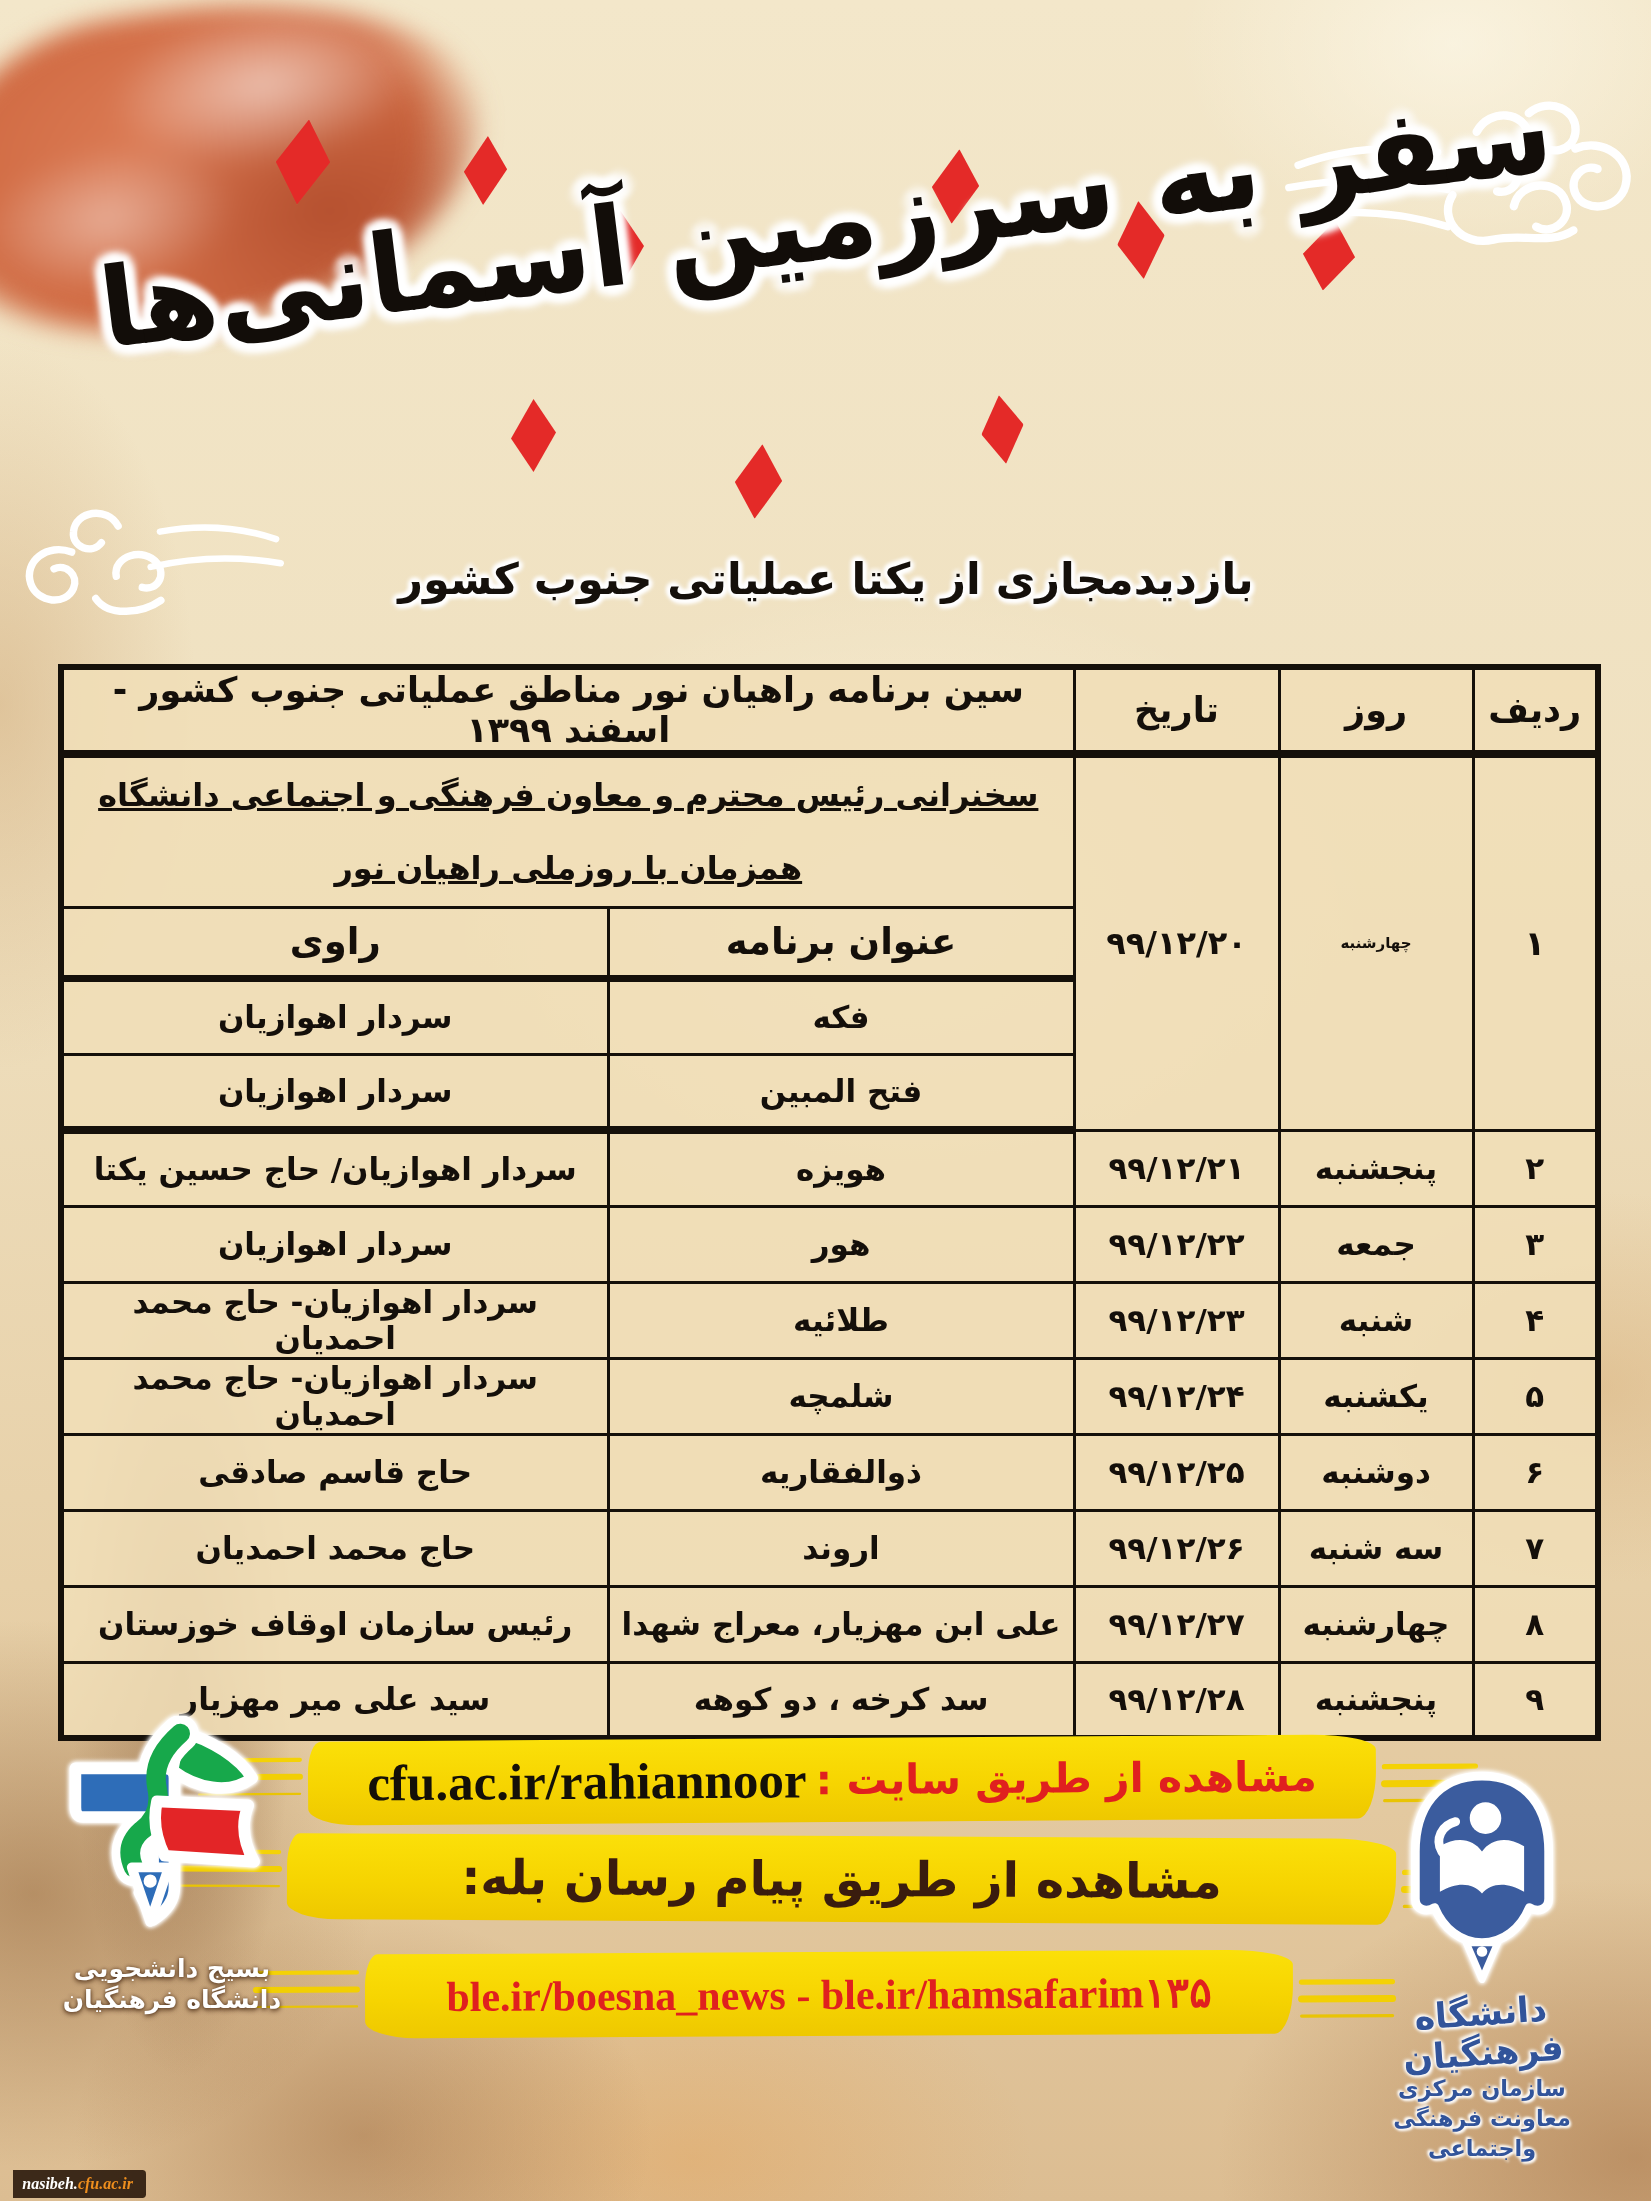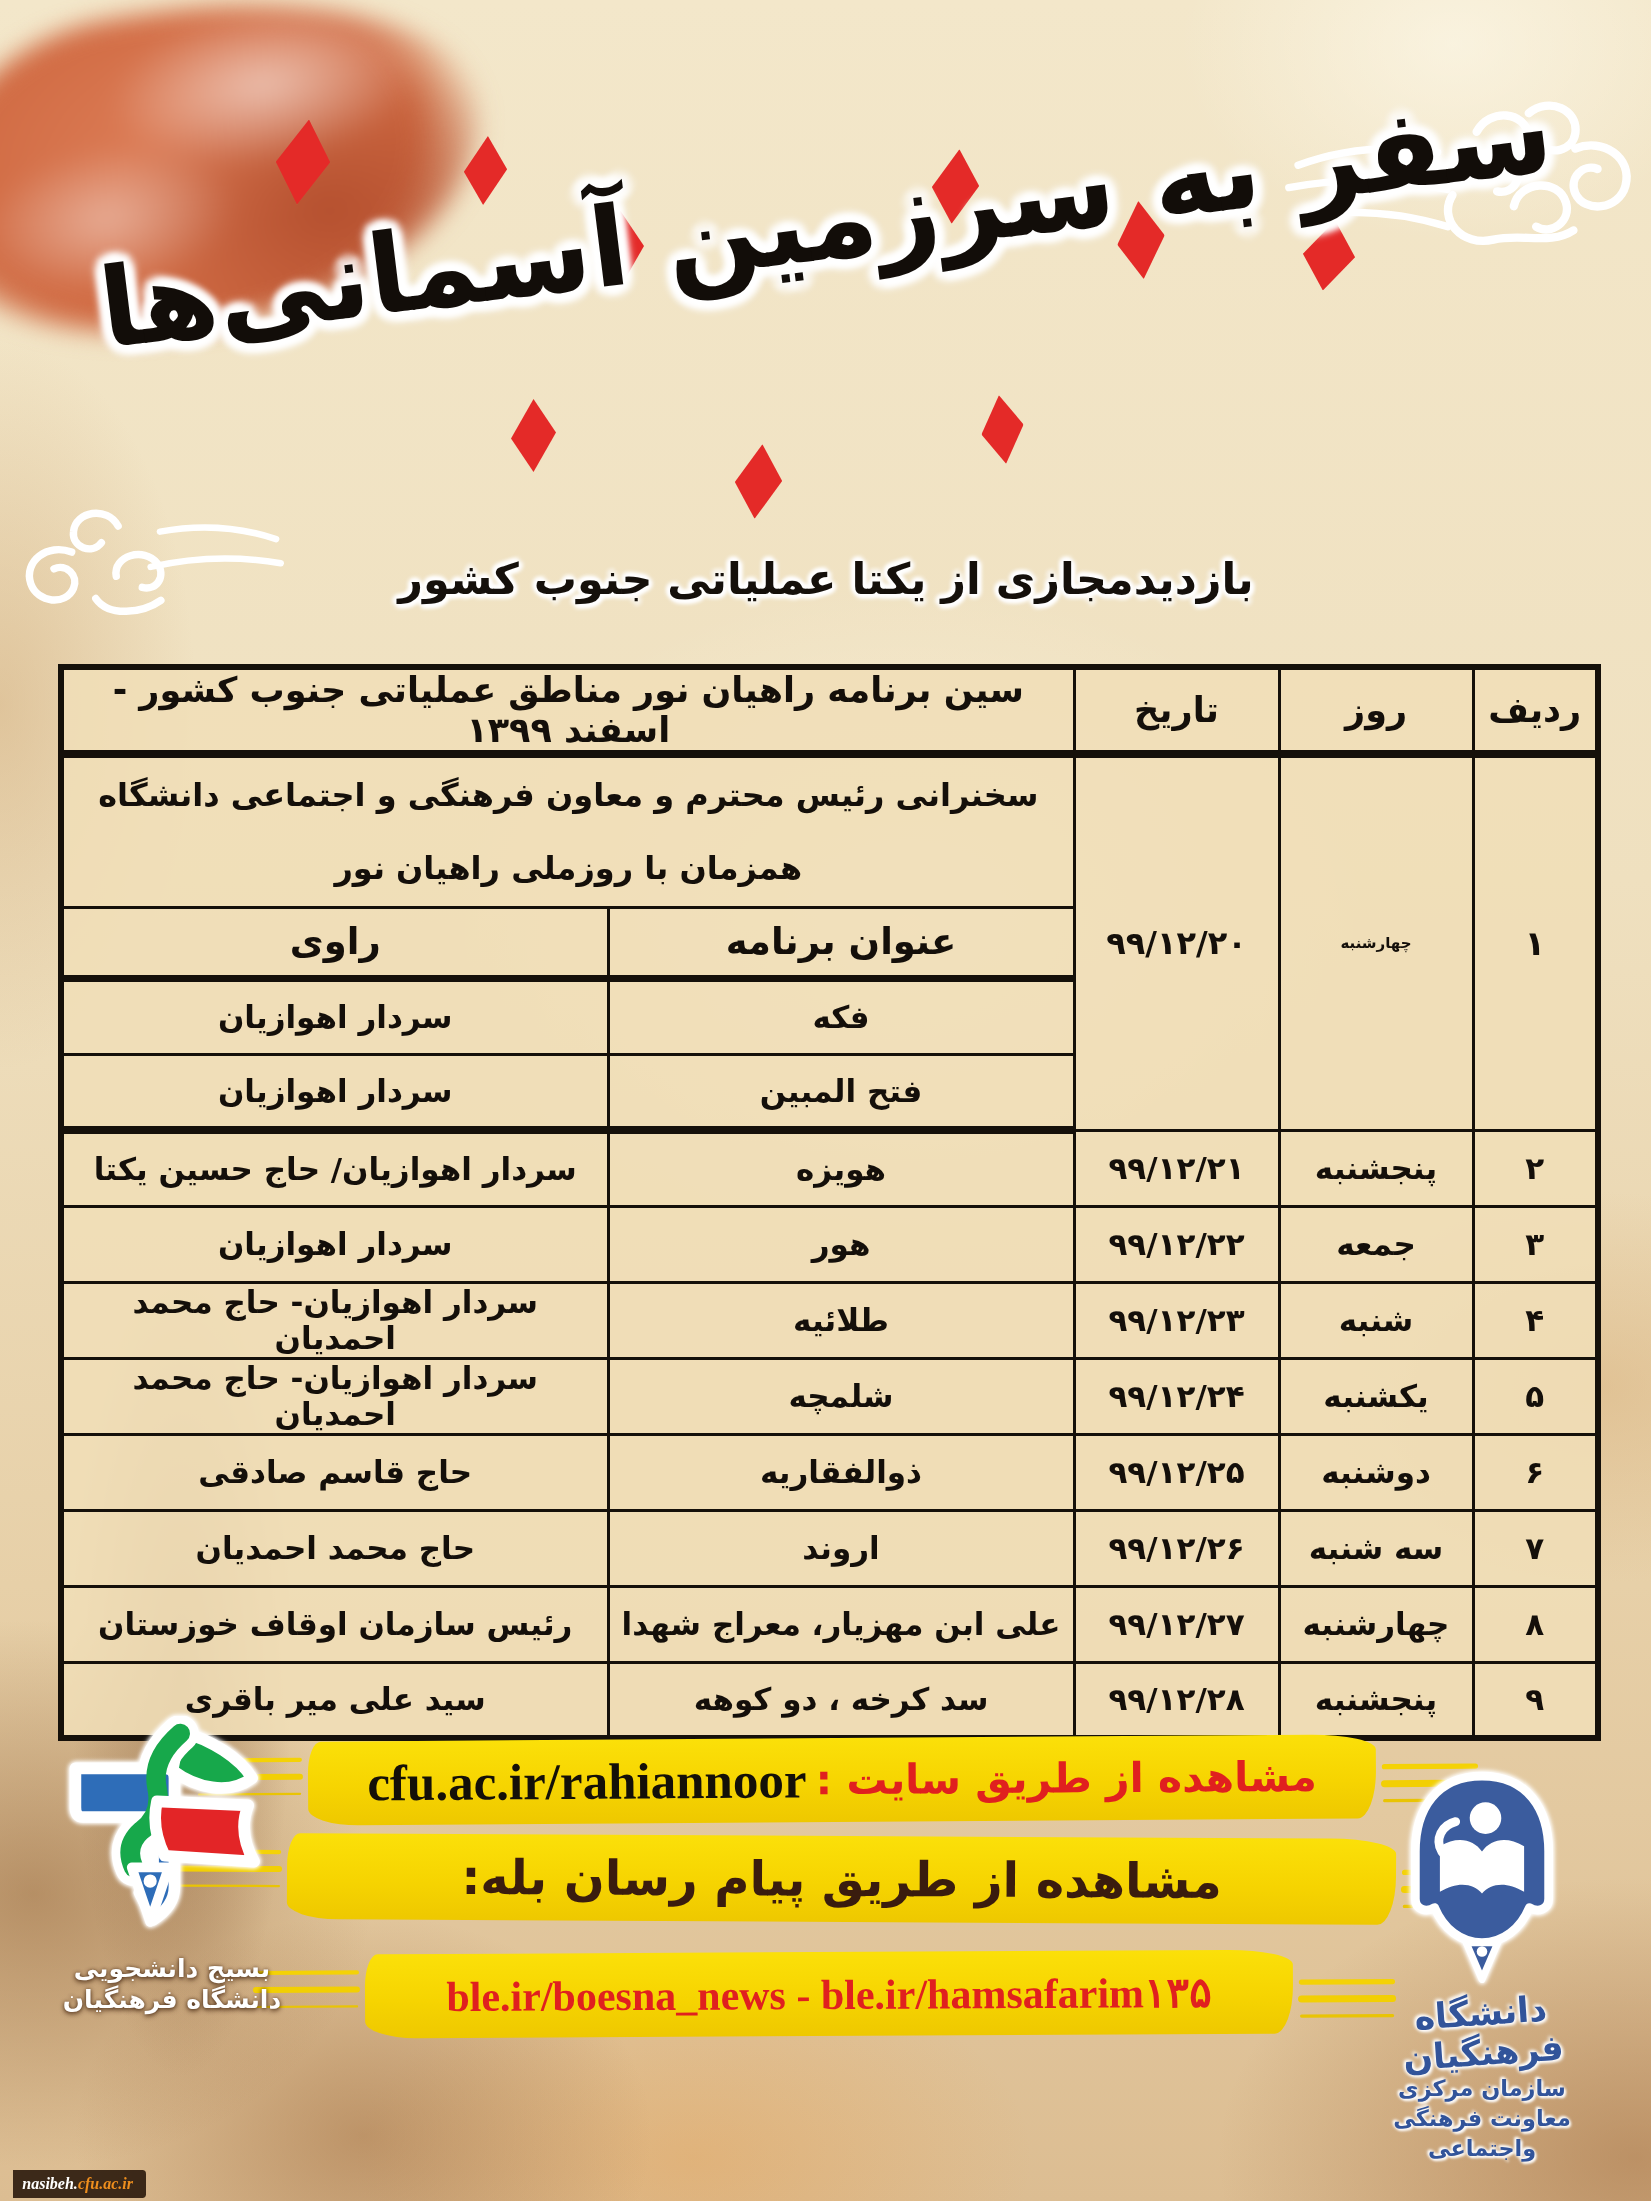--- a/index.html
+++ b/index.html
@@ -82,21 +82,21 @@
     overflow:hidden;
   }
   tr.head{height:65px;}
   tr.head th{font-size:35px;border-bottom-width:8.4px;}
   tr.speech-row{height:153px;}
   tr.subhead{height:71px;}
   tr.subhead th{font-size:37px;border-bottom-width:7.5px;}
   tr.datarow{height:76px;}
   tr.datarow td{font-size:31px;}
   td.speech{font-size:32px;}
-  td.speech .ln{line-height:1.2;}
+  td.speech .ln{line-height:1.2;text-decoration:underline;}
   td.speech .ln + .ln{margin-top:35px;}
   tr.fath td{border-bottom-width:8.4px;}
   td.c-num{font-size:34px;}
   td.c-date{font-size:32px;}
   
   .banner{
     position:absolute;
     display:flex;align-items:center;justify-content:center;
     background:linear-gradient(180deg,#fbe009 0%,#f6d401 55%,#eec800 100%);
     border-radius:13px 65px 18.6px 51px / 32px 15px 48px 17px;
@@ -270,21 +270,21 @@
       <td>چهارشنبه</td>
       <td class="c-date">۹۹/۱۲/۲۷</td>
       <td>علی ابن مهزیار، معراج شهدا</td>
       <td>رئیس سازمان اوقاف خوزستان</td>
     </tr>
     <tr class="datarow">
       <td class="c-num">۹</td>
       <td>پنجشنبه</td>
       <td class="c-date">۹۹/۱۲/۲۸</td>
       <td>سد کرخه ، دو کوهه</td>
-      <td>سید علی میر باقری</td>
+      <td>سید علی میر مهزیار</td>
     </tr>
     </tbody>
   </table>
 
   <div class="banner banner1">
     <span class="lbl">مشاهده از طریق سایت :</span>
     <span class="url">cfu.ac.ir/rahiannoor</span>
   </div>
   <div class="banner banner2">
     <span class="lbl">مشاهده از طریق پیام رسان بله:</span>

